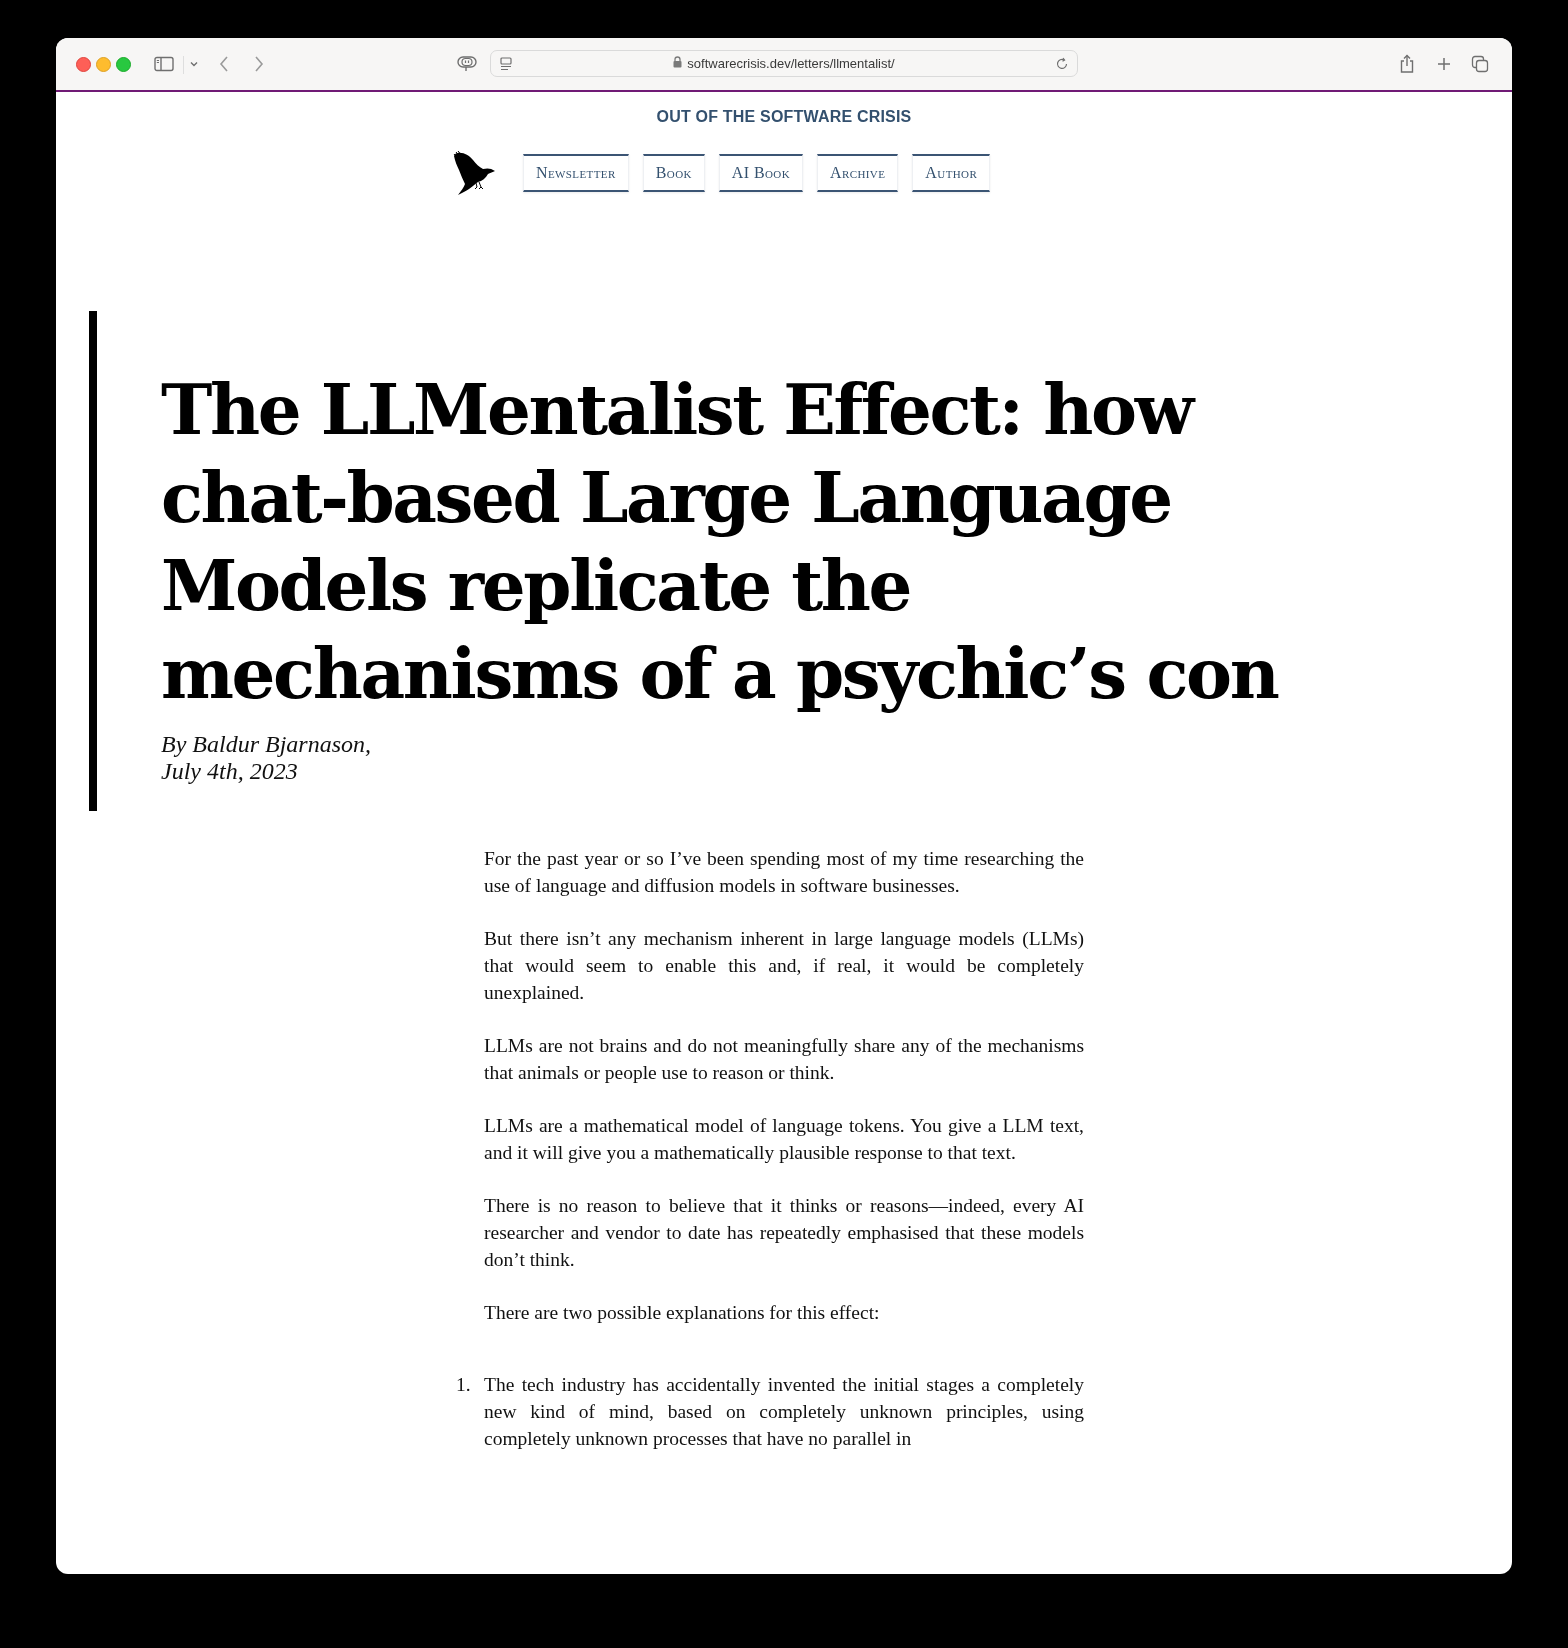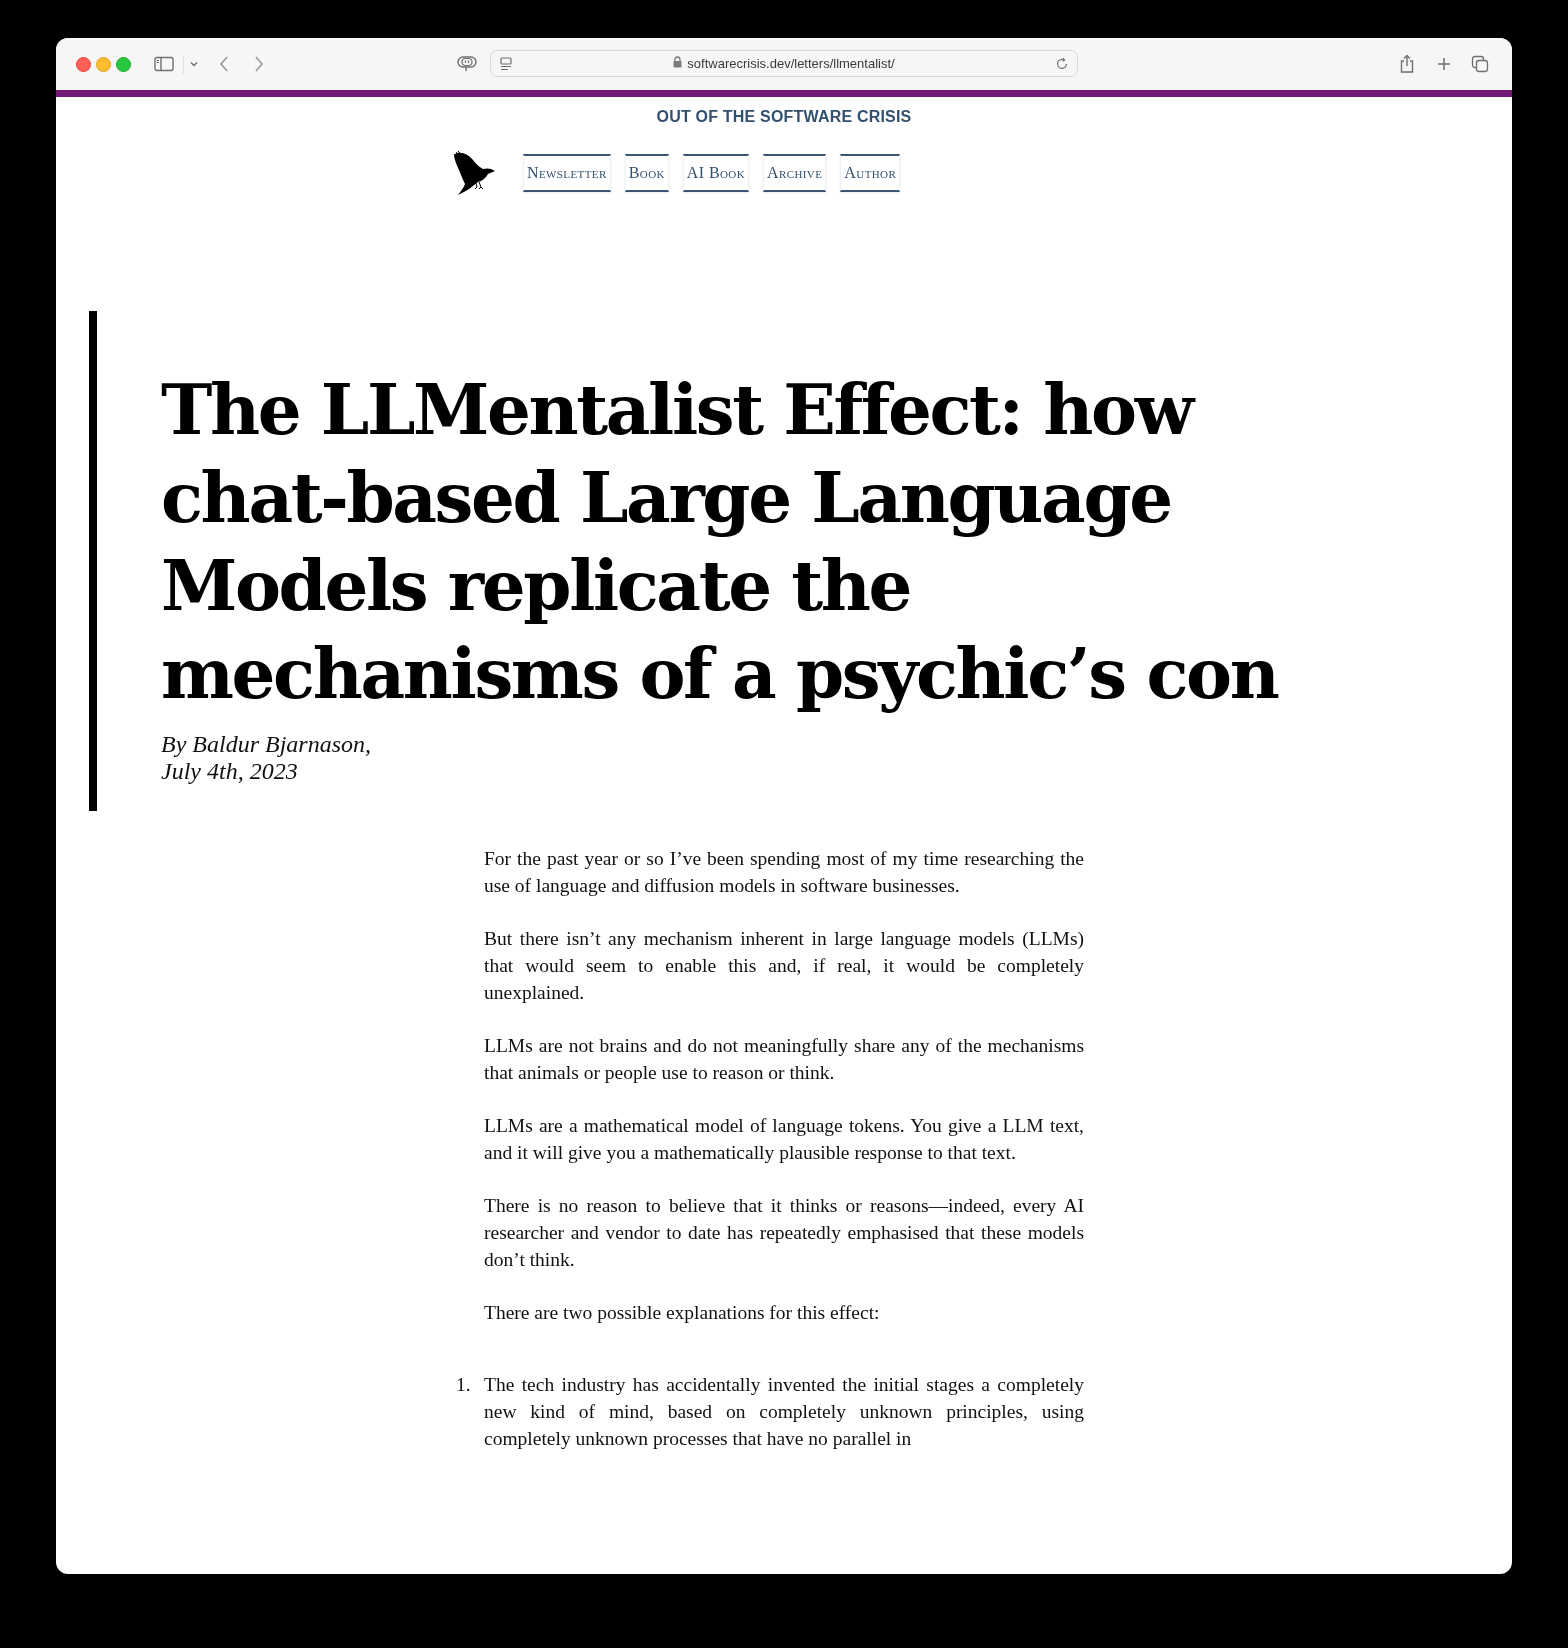--- a/index.html
+++ b/index.html
@@ -6,21 +6,21 @@
   body {
     width:1568px; height:1648px; background:#000; position:relative; overflow:hidden;
     font-family:"Liberation Serif", serif;
   }
   .window {
     position:absolute; left:56px; top:38px; width:1456px; height:1536px;
     background:#fff; border-radius:12px; overflow:hidden;
   }
   .toolbar {
     position:absolute; left:0; top:0; width:100%; height:52px;
-    background:#f7f6f5; border-bottom:7px solid #701a75;
+    background:#f7f6f5; border-bottom:2px solid #701a75;
   }
   .traffic { position:absolute; top:19px; width:13px; height:13px; border-radius:50%; }
   .t-red { left:20px; background:#fe5f57; border:0.5px solid #e0443e; }
   .t-yellow { left:40px; background:#febc2e; border:0.5px solid #dea123; }
   .t-green { left:60px; background:#28c840; border:0.5px solid #1aab29; }
   .tb-icon { position:absolute; top:14px; height:24px; display:flex; align-items:center; justify-content:center; color:#7a7a7a; }
   .tb-icon svg { display:block; }
   .sep { position:absolute; left:127px; top:18px; width:1px; height:18px; background:#dedede; }
   .addr {
     position:absolute; left:434px; top:12px; width:588px; height:27px;
@@ -34,21 +34,21 @@
 
   .content { position:absolute; left:0; top:53px; width:100%; bottom:0; }
   .site-title {
     position:absolute; left:0; right:0; top:17px; text-align:center;
     font-family:"Liberation Sans", sans-serif; font-weight:bold; font-size:16px;
     color:#33506e; letter-spacing:0.2px;
   }
   .nav { position:absolute; left:393px; top:60px; height:44px; display:flex; align-items:center; }
   .bird { width:52px; height:48px; margin-right:22px; }
   .nav-item {
-    height:38px; box-sizing:border-box; margin-right:14px; padding:0 3px;
+    height:38px; box-sizing:border-box; margin-right:14px; padding:0 12px;
     border-top:2px solid #3b5574; border-bottom:2px solid #3b5574;
     border-left:1px solid #eef0f3; border-right:1px solid #eef0f3;
     box-shadow:0 1px 2px rgba(0,0,0,0.08);
     display:flex; align-items:center;
     font-family:"Liberation Serif", serif; font-size:16px; color:#33506e;
     font-variant:small-caps; letter-spacing:0.4px; cursor:pointer;
   }
 
   .title-block {
     position:absolute; left:33px; top:220px; width:1300px; height:500px;

